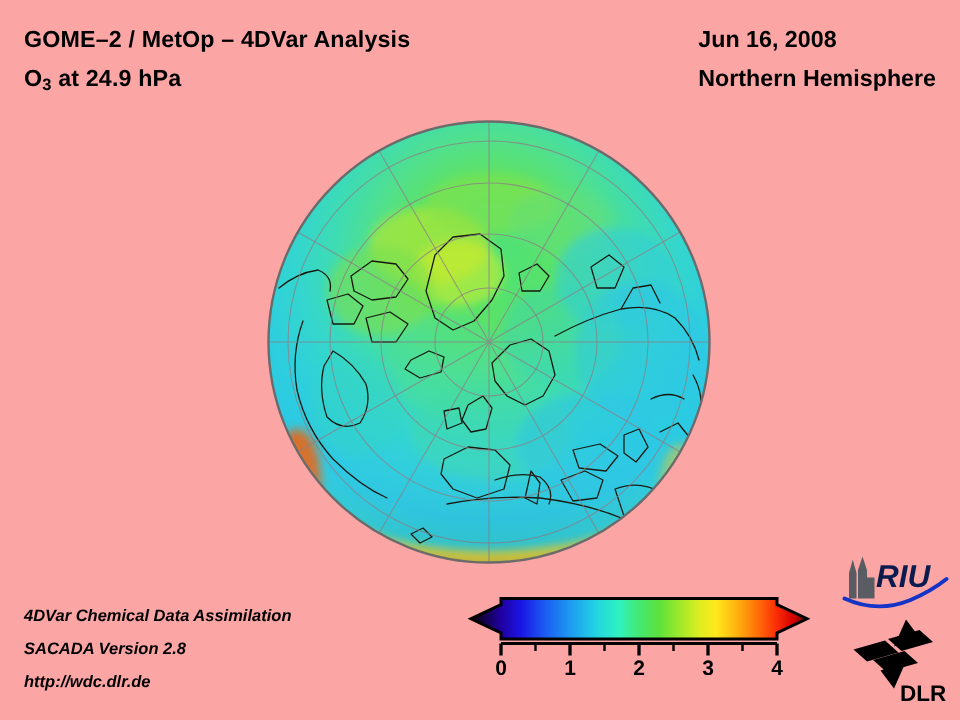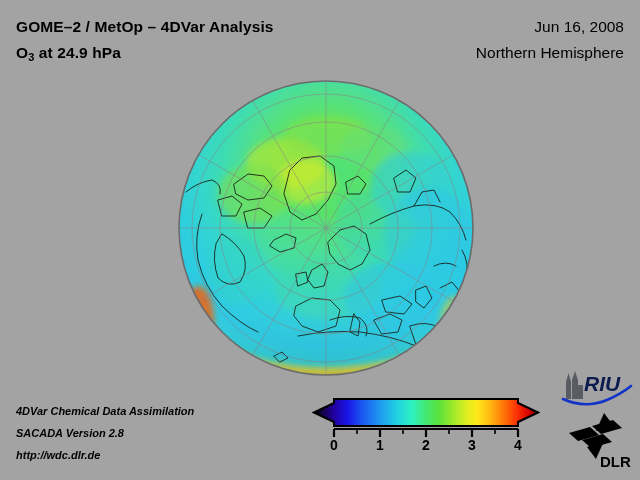--- a/index.html
+++ b/index.html
@@ -4,21 +4,21 @@
 <style>
   html, body {
     margin: 0;
     padding: 0;
     background: #ffffff;
   }
   #root {
     position: relative;
     width: 640px;
     height: 480px;
-    background: #a3a3a3;
+    background: #fca5a5;
     overflow: hidden;
     font-family: "Liberation Sans", sans-serif;
     color: #000000;
   }
 
   
   .hdr-left {
     position: absolute;
     left: 16px;
     top: 14px;
@@ -32,23 +32,22 @@
   .hdr-left sub {
     font-size: 11px;
     vertical-align: baseline;
     position: relative;
     top: 3px;
   }
   .hdr-right {
     position: absolute;
     right: 16px;
     top: 14px;
-    text-align: right;
     font-size: 15.5px;
-    font-weight: normal;
+    font-weight: bold;
     line-height: 26px;
     white-space: nowrap;
   }
 
   
   #globe-wrap {
     position: absolute;
     left: 178px;
     top: 74px;
     width: 300px;

